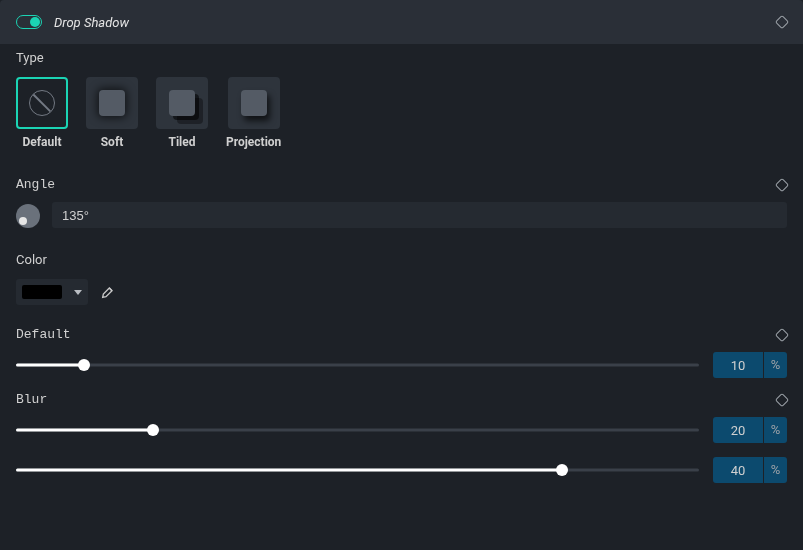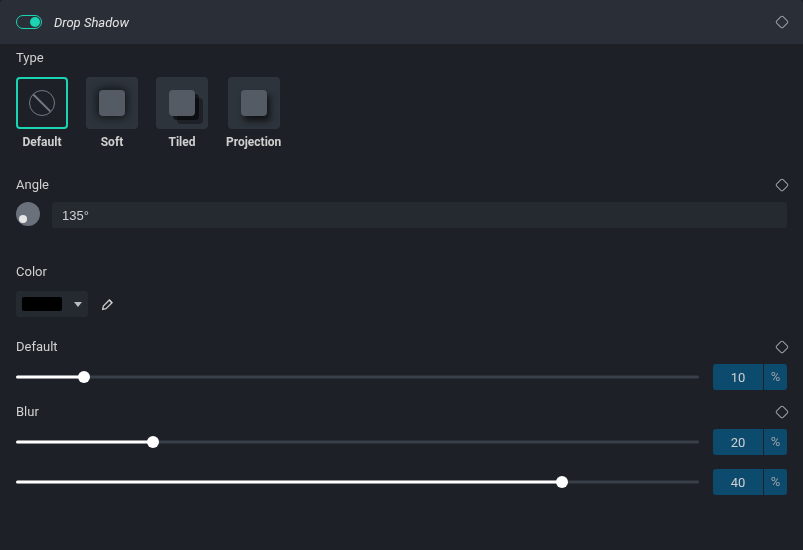--- a/index.html
+++ b/index.html
@@ -107,25 +107,26 @@
   .thumb-tiled { box-shadow: 4px 4px 0 0 rgba(0,0,0,.55), 8px 8px 0 0 rgba(0,0,0,.35); }
   .thumb-proj { box-shadow: 3px 5px 6px 0 rgba(0,0,0,.65); }
 
   
   .prop { margin-bottom: 10px; }
   .prop-label-row {
     display: flex;
     align-items: center;
     justify-content: space-between;
     margin-bottom: 10px;
+    font-family: Liberation Mono, monospace;
   }
   .prop-label { font-size: 13px; }
 
   
-  .angle-row { display: flex; align-items: flex-start; gap: 12px; margin-bottom: 36px; }
+  .angle-row { display: flex; align-items: flex-end; gap: 12px; margin-bottom: 24px; }
   .angle-dial {
     width: 24px; height: 24px; border-radius: 50%;
     background: #6a717b; position: relative; cursor: pointer;
   }
   .angle-dot {
     position: absolute; width: 8px; height: 8px; border-radius: 50%;
     background: #e6e6e6; left: 3px; bottom: 3px;
   }
   .angle-input {
     flex: 1; height: 26px; background: #252a31; border: none;

